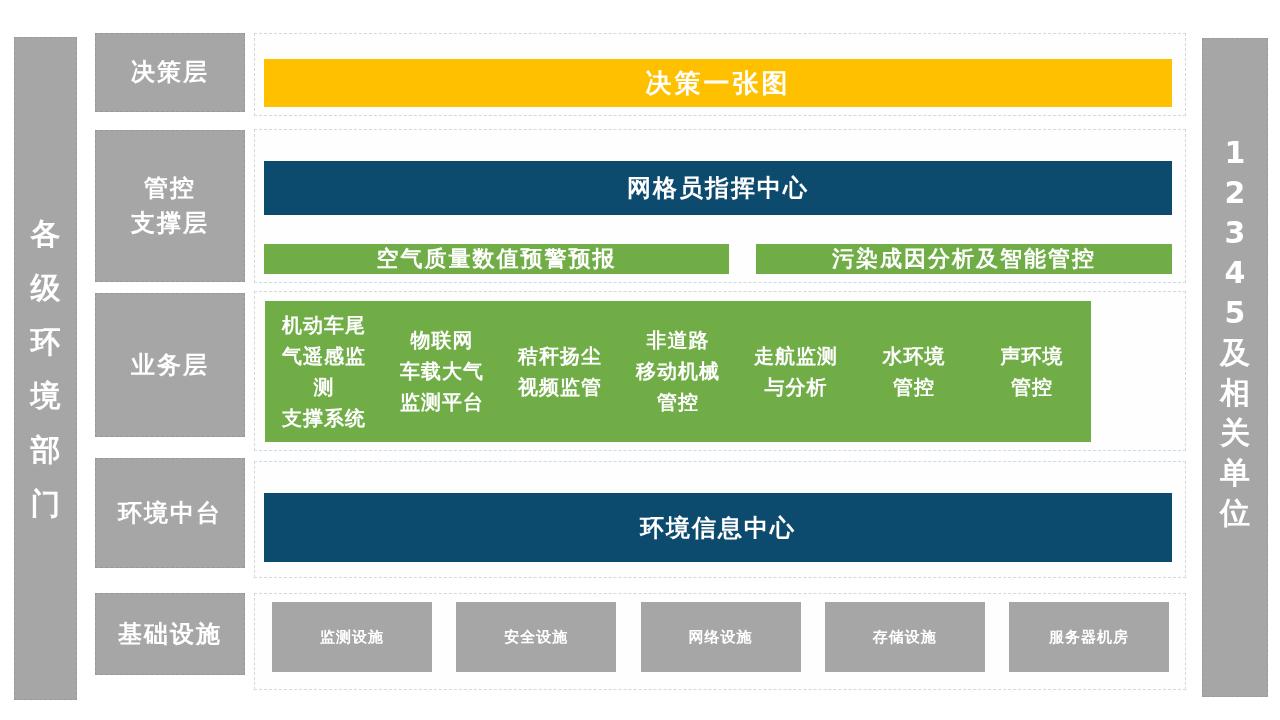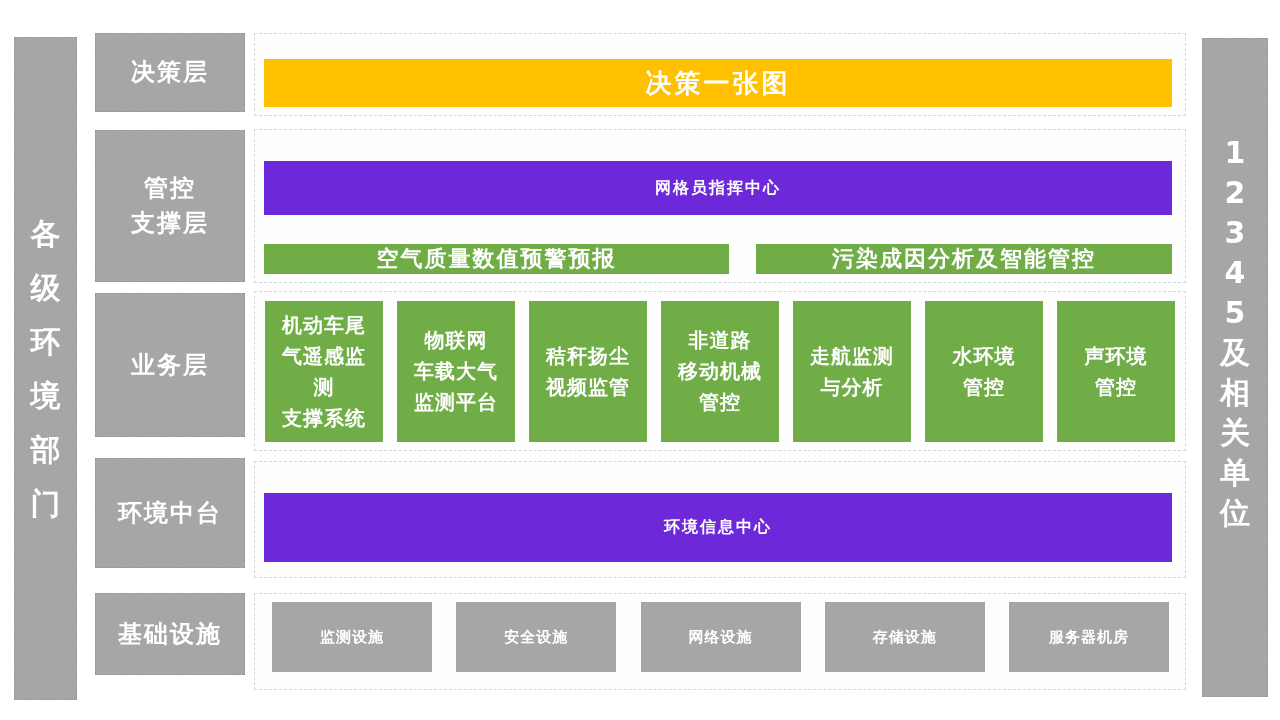--- a/index.html
+++ b/index.html
@@ -37,28 +37,28 @@
   .p2{top:129px;height:154px;display:flex;flex-direction:column;gap:11px;padding:13px 13px 17px 9px;}
   .p3{top:291px;height:160px;display:flex;padding:9px 10px 8px 10px;}
   .p4{top:461px;height:117px;display:flex;padding:13px 13px 15px 9px;}
   .p5{top:593px;height:97px;display:flex;padding:8px 16px 17px 17px;}
   
   .bar{
     display:flex;align-items:center;justify-content:center;flex:1;
     text-align:center;letter-spacing:2px;margin-top:18px;
   }
   .bar-orange{background:#ffc000;font-size:26px;letter-spacing:3px;}
-  .bar-blue{background:#6d28d9;font-size:16px;}
+  .bar-blue{background:#0c4a6e;font-size:24px;}
   .green-row{display:flex;flex:1;gap:27px;}
   .bar-green{background:#70ad47;font-size:22px;}
   .g-left{flex:0 0 465px;}
   .g-right{flex:1;}
   .blue-row{height:54px;flex:0 0 54px;}
   
-  .biz-row{display:flex;flex:1;justify-content:space-between;width:100%;}
+  .biz-row{display:flex;flex:1;justify-content:flex-start;width:100%;}
   .biz-box{
     width:118px;background:#70ad47;display:flex;align-items:center;justify-content:center;
     text-align:center;font-size:20px;line-height:1.55;white-space:pre-line;letter-spacing:1px;
   }
   
   .infra-row{display:flex;flex:1;justify-content:space-between;width:100%;}
   .infra-box{
     width:160px;background:#a6a6a6;display:flex;align-items:center;justify-content:center;
     font-size:15px;letter-spacing:1px;text-align:center;
   }

